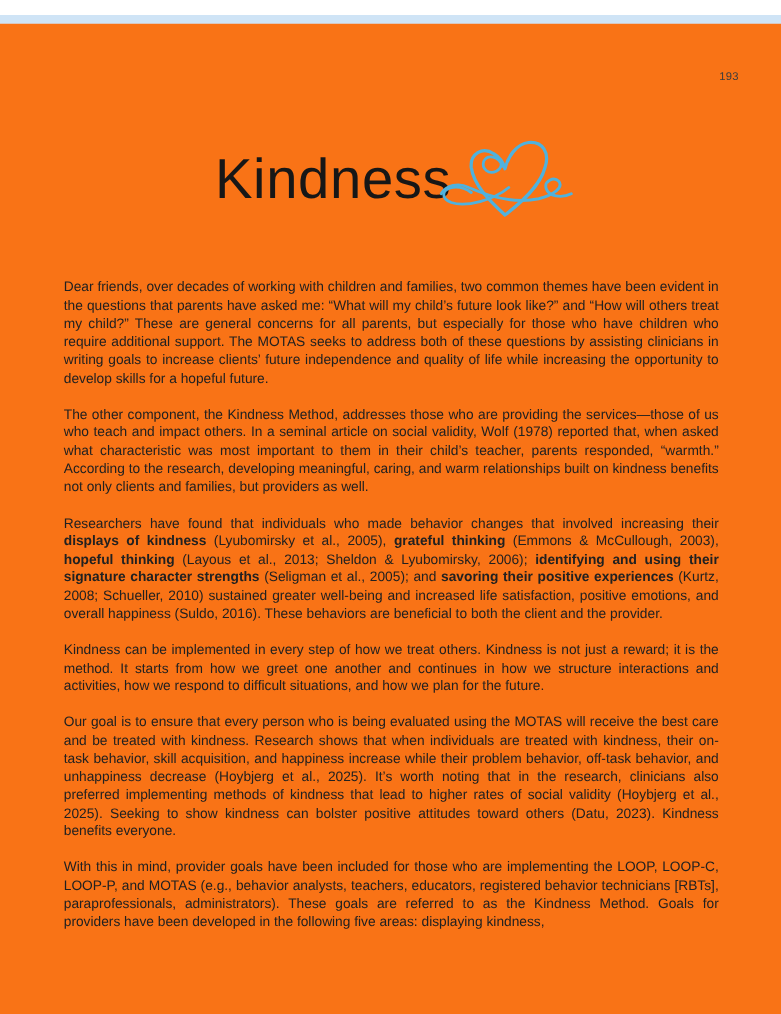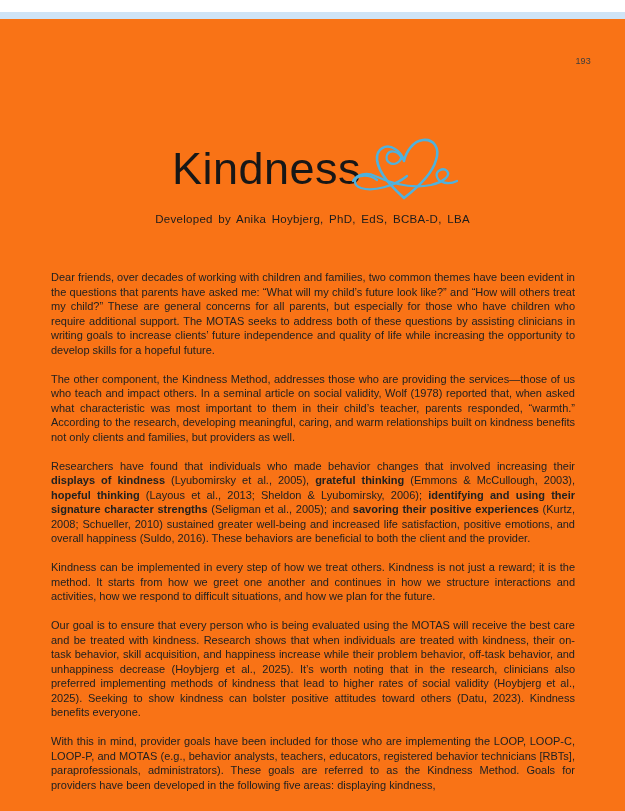--- a/index.html
+++ b/index.html
@@ -25,21 +25,21 @@
 
   .page-number {
     position: absolute;
     top: 44px;
     right: 34px;
     font-size: 9px;
     color: #3d3d3d;
     letter-spacing: 0.2px;
   }
 
-  .header { padding-top: 120px; text-align: center; }
+  .header { padding-top: 94px; text-align: center; }
 
   .logo-row {
     display: flex;
     align-items: center;
     justify-content: center;
     height: 72px;
   }
 
   .title-word {
     font-size: 45px;
@@ -108,21 +108,20 @@
           C 92 35, 84 39, 86 45
           C 88 51, 98 53, 106 49"></path>
         <path stroke-width="2.3" d="M 56 44
           C 44 54, 22 60, 10 56
           C 2 53, 2 46, 10 44
           C 16 43, 22 45, 26 48"></path>
       </svg>
 
     </div>
 
-    <div class="subtitle">Developed by Anika Hoybjerg, PhD, EdS, BCBA-D, LBA</div>
   </div>
 
   <div class="article">
       <p><span>Dear friends, over decades of working with children and families, two common themes have been evident in the questions that parents have asked me: “What will my child’s future look like?” and “How will others treat my child?” These are general concerns for all parents, but especially for those who have children who require additional support. The MOTAS seeks to address both of these questions by assisting clinicians in writing goals to increase clients’ future independence and quality of life while increasing the opportunity to develop skills for a hopeful future.</span></p>
       <p><span>The other component, the Kindness Method, addresses those who are providing the services—those of us who teach and impact others. In a seminal article on social validity, Wolf (1978) reported that, when asked what characteristic was most important to them in their child’s teacher, parents responded, “warmth.” According to the research, developing meaningful, caring, and warm relationships built on kindness benefits not only clients and families, but providers as well.</span></p>
       <p><span>Researchers have found that individuals who made behavior changes that involved increasing their </span><b>displays of kindness</b><span> (Lyubomirsky et al., 2005), </span><b>grateful thinking</b><span> (Emmons &amp; McCullough, 2003), </span><b>hopeful thinking</b><span> (Layous et al., 2013; Sheldon &amp; Lyubomirsky, 2006); </span><b>identifying and using their signature character strengths</b><span> (Seligman et al., 2005); and </span><b>savoring their positive experiences</b><span> (Kurtz, 2008; Schueller, 2010) sustained greater well-being and increased life satisfaction, positive emotions, and overall happiness (Suldo, 2016). These behaviors are beneficial to both the client and the provider.</span></p>
       <p><span>Kindness can be implemented in every step of how we treat others. Kindness is not just a reward; it is the method. It starts from how we greet one another and continues in how we structure interactions and activities, how we respond to difficult situations, and how we plan for the future.</span></p>
       <p><span>Our goal is to ensure that every person who is being evaluated using the MOTAS will receive the best care and be treated with kindness. Research shows that when individuals are treated with kindness, their on-task behavior, skill acquisition, and happiness increase while their problem behavior, off-task behavior, and unhappiness decrease (Hoybjerg et al., 2025). It’s worth noting that in the research, clinicians also preferred implementing methods of kindness that lead to higher rates of social validity (Hoybjerg et al., 2025). Seeking to show kindness can bolster positive attitudes toward others (Datu, 2023). Kindness benefits everyone.</span></p>
       <p><span>With this in mind, provider goals have been included for those who are implementing the LOOP, LOOP-C, LOOP-P, and MOTAS (e.g., behavior analysts, teachers, educators, registered behavior technicians [RBTs], paraprofessionals, administrators). These goals are referred to as the Kindness Method. Goals for providers have been developed in the following five areas: displaying kindness,</span></p>
     </div>

